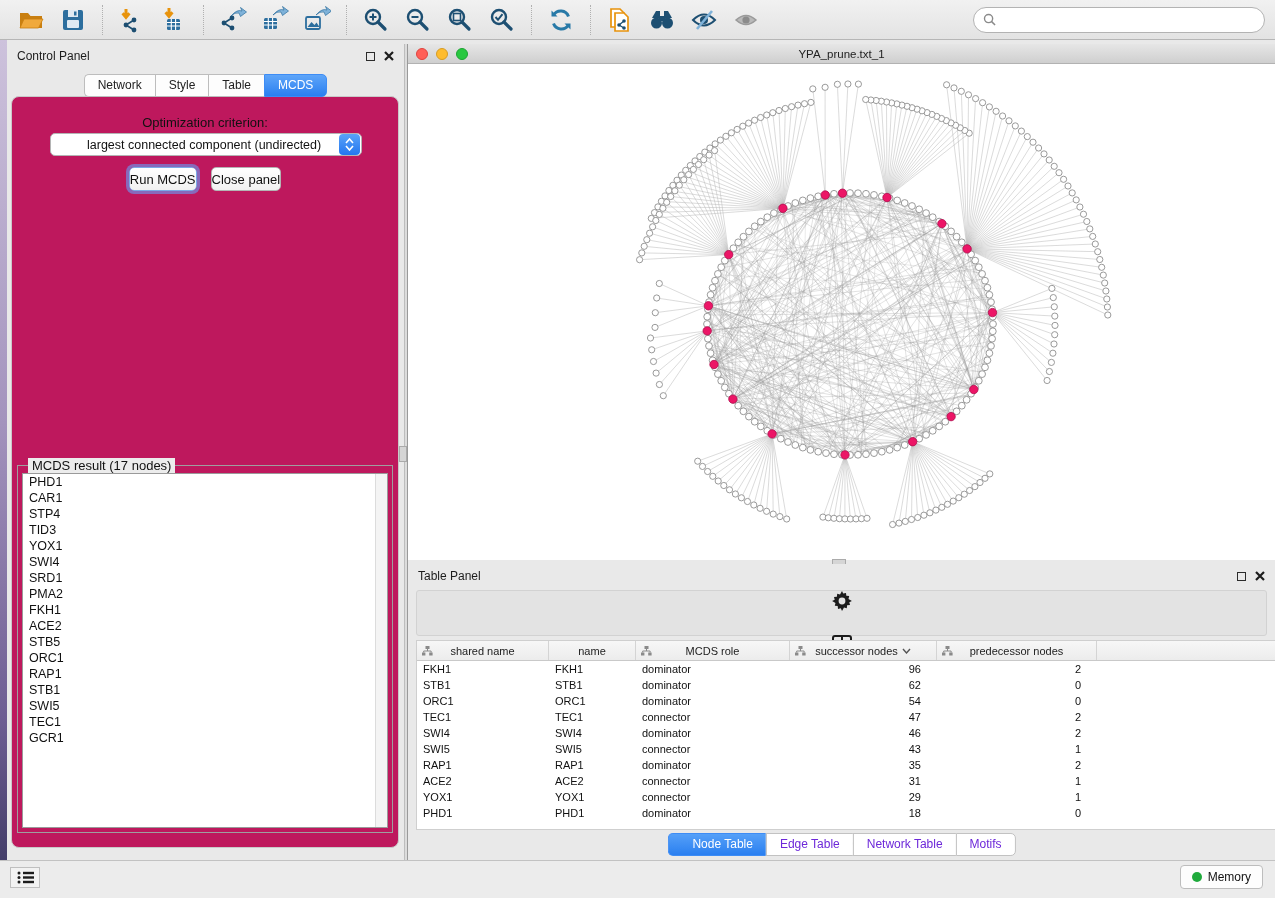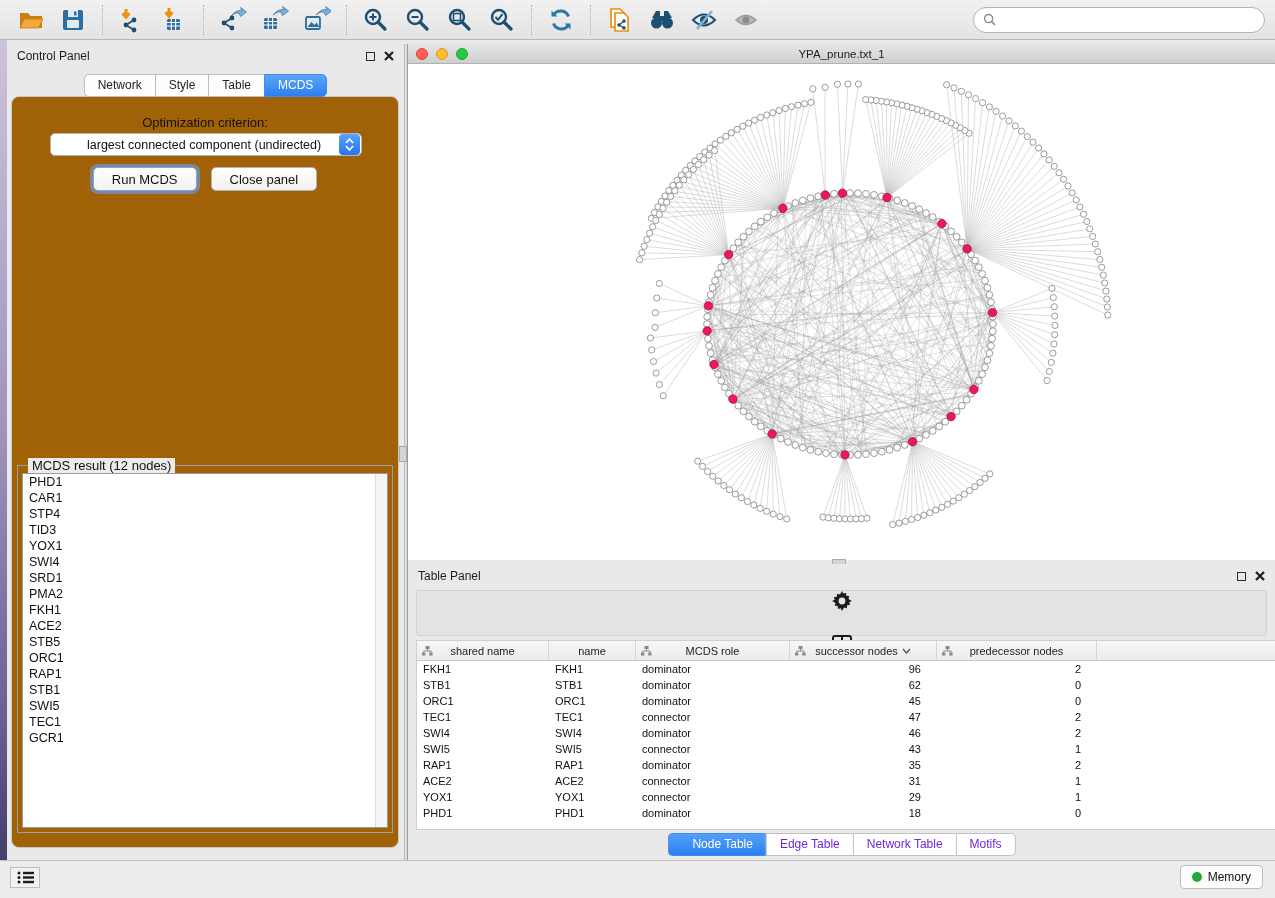--- a/index.html
+++ b/index.html
@@ -31,31 +31,31 @@
   .panel-title { font-size:12px; color:#1c1c1c; }
   .panel-winbtns { margin-left:auto; display:flex; align-items:center; gap:9px; }
   .float-btn { width:9px; height:9px; border:1.6px solid #2b2b2b; background:transparent; }
   .cp-tabs { position:absolute; left:0; top:30px; width:100%; display:flex; justify-content:center; z-index:3; }
   .cp-tab { font-size:12px; padding:3px 13px 4px; background:#fdfdfd; border:1px solid #bdbdbd;
     border-right:none; color:#222; }
   .cp-tab:first-child { border-radius:5px 0 0 5px; }
   .cp-tab:last-child { border-radius:0 5px 5px 0; border-right:1px solid #bdbdbd; }
   .cp-tab.active { background:linear-gradient(#5ea5f9,#2a7ff0); color:#fff; border-color:#3d8cf5; }
   #cp-content { position:absolute; left:4px; top:52px; width:388px; height:752px;
-    background:#a16207; border:1px solid #c9c9c9; border-radius:8px; }
+    background:#be185d; border:1px solid #c9c9c9; border-radius:8px; }
   #opt-label { position:absolute; left:0; top:18px; width:100%; text-align:center; font-size:13px; color:#111; }
   #criterion-select { position:absolute; left:38px; top:36px; width:312px; height:23px; background:#fff;
     border:1px solid #b4b4b4; border-radius:5px; display:flex; align-items:center;padding-left:28px; }
   #criterion-select .sel-text { flex:1; font-size:12.5px; padding:0 8px; color:#111; white-space:nowrap; }
   .sel-stepper { width:21px; height:21px; margin-right:1px; border-radius:4px;
     background:linear-gradient(#5aa3f9,#2476ef); display:flex; flex-direction:column;
     align-items:center; justify-content:center; gap:1px; }
   .btn-row { position:absolute; left:0; top:70px; width:100%; display:flex; justify-content:center; gap:14px; }
   .push-btn { font-size:13px; color:#111; background:linear-gradient(#ffffff,#f1f1f1);
-    border:1px solid #b4b4b4; border-radius:5px; padding:3px 18px; height:24px;
+    border:1px solid #b4b4b4; border-radius:5px; padding:3px 0; height:24px;
     font-family:"Liberation Sans",sans-serif; }
   .push-btn.focused { box-shadow:0 0 0 3px rgba(100,160,250,.6); border-color:#7aa9e8; }
   #mcds-groupbox { position:absolute; left:5px; top:368px; width:376px; height:368px;
     border:1px solid #9f9f9f; }
   #mcds-groupbox-title { position:absolute; left:10px; top:-8px; background:#ececec;
     padding:0 4px; font-size:13px; color:#111; }
   #mcds-list { position:absolute; left:4px; top:7px; width:366px; height:355px; background:#fff;
     border:1px solid #9a9a9a; overflow:hidden; }
   #mcds-scroll { position:absolute; right:0; top:0; width:12px; height:100%; background:#f4f4f4;
     border-left:1px solid #dcdcdc; }
@@ -284,21 +284,21 @@
           <svg width="9" height="6" viewBox="0 0 9 6">
               <path d="M1 1 L4.5 5 L8 1" fill="none" stroke="#fff" stroke-width="1.6"></path>
             </svg>
         </span>
       </div>
       <div class="btn-row">
         <button class="push-btn focused">Run MCDS</button>
         <button class="push-btn">Close panel</button>
       </div>
       <div id="mcds-groupbox">
-        <span id="mcds-groupbox-title">MCDS result (12 nodes)</span>
+        <span id="mcds-groupbox-title">MCDS result (17 nodes)</span>
         <div id="mcds-list">
           <div id="mcds-items">
               <div class="mcds-item">PHD1</div>
               <div class="mcds-item">CAR1</div>
               <div class="mcds-item">STP4</div>
               <div class="mcds-item">TID3</div>
               <div class="mcds-item">YOX1</div>
               <div class="mcds-item">SWI4</div>
               <div class="mcds-item">SRD1</div>
               <div class="mcds-item">PMA2</div>
@@ -1356,21 +1356,21 @@
             <div class="td" style="width: 132px;">STB1</div>
             <div class="td" style="width: 87px;">STB1</div>
             <div class="td" style="width: 154px;">dominator</div>
             <div class="td num" style="width: 147px;">62</div>
             <div class="td num" style="width: 160px;">0</div>
           </div>
           <div class="tbl-row">
             <div class="td" style="width: 132px;">ORC1</div>
             <div class="td" style="width: 87px;">ORC1</div>
             <div class="td" style="width: 154px;">dominator</div>
-            <div class="td num" style="width: 147px;">45</div>
+            <div class="td num" style="width: 147px;">54</div>
             <div class="td num" style="width: 160px;">0</div>
           </div>
           <div class="tbl-row">
             <div class="td" style="width: 132px;">TEC1</div>
             <div class="td" style="width: 87px;">TEC1</div>
             <div class="td" style="width: 154px;">connector</div>
             <div class="td num" style="width: 147px;">47</div>
             <div class="td num" style="width: 160px;">2</div>
           </div>
           <div class="tbl-row">

